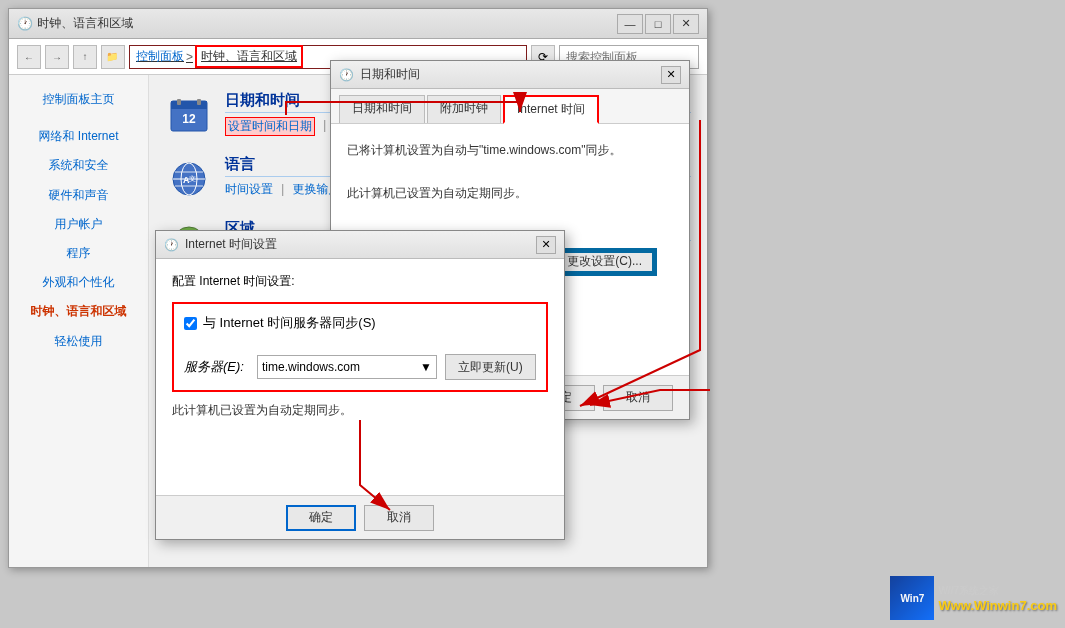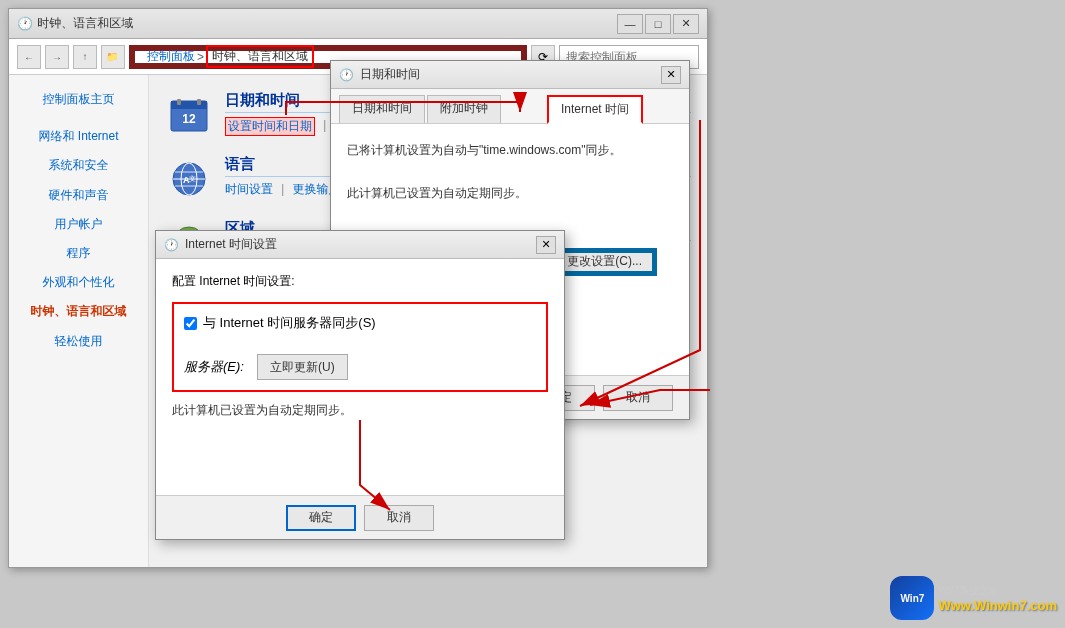--- a/index.html
+++ b/index.html
@@ -83,28 +83,29 @@
       align-items: center;
       justify-content: center;
       cursor: pointer;
       font-size: 10px;
       color: #555;
     }
 
     .address-box {
       flex: 1;
       height: 24px;
-      border: 6px solid #7f1d1d;
-      background: white;
-      display: flex;
-      align-items: center;
-      padding: 0 12px;
+      border: 1px solid #7f1d1d;
+      background: white;
+      display: flex;
+      align-items: center;
+      padding: 0 6px;
       font-size: 12px;
       color: #333;
       position: relative;
+      text-decoration: underline;
     }
 
     .breadcrumb-container {
       display: flex;
       align-items: center;
       gap: 2px;
       font-size: 12px;
     }
 
     .breadcrumb-item {
@@ -303,21 +304,20 @@
       background: white;
       border-bottom: 1px solid white;
       margin-bottom: -1px;
       z-index: 1;
     }
 
     .dialog-tab.highlight {
       border: 2px solid red;
       background: white;
       border-bottom: 2px solid white;
-      margin-left: 44px;
     }
 
     .dialog-body {
       padding: 16px;
       font-size: 12px;
       color: #333;
       line-height: 1.8;
     }
 
     .dialog-footer {
@@ -632,20 +632,24 @@
   <div style="padding: 14px 16px;">
     <div style="margin-bottom:10px; font-size:12px;">配置 Internet 时间设置:</div>
 
     <div class="sync-section">
       <div class="checkbox-row">
         <input type="checkbox" checked="" style="">
         <label>与 Internet 时间服务器同步(S)</label>
       </div>
       <div class="server-row">
         <span class="server-label">服务器(E):</span>
+        <div class="server-select">
+          <span>time.windows.com</span>
+          <span>▼</span>
+        </div>
         <button class="update-btn">立即更新(U)</button>
       </div>
     </div>
 
     <div style="font-size:12px; margin-top:10px; color:#333;">此计算机已设置为自动定期同步。</div>
   </div>
   <div class="internet-dialog-footer">
     <button class="confirm-btn">确定</button>
     <button class="dialog-btn">取消</button>
   </div>
@@ -662,20 +666,20 @@
   <polyline points="286,115 286,102 520,102 520,112" stroke="#cc0000" stroke-width="2" fill="none" marker-end="url(#arrowhead)"></polyline>
 
   <polyline points="710,390 660,390 590,405" stroke="#cc0000" stroke-width="2" fill="none" marker-end="url(#arrowhead)"></polyline>
 
   <polyline points="700,120 700,350 580,406" stroke="#cc0000" stroke-width="2" fill="none" marker-end="url(#arrowhead)"></polyline>
 
   <polyline points="360,420 360,485 390,510" stroke="#cc0000" stroke-width="2" fill="none" marker-end="url(#arrowhead)"></polyline>
 </svg>
 
 <div class="watermark">
-  <div style="background: linear-gradient(135deg, #003399, #0066ff); width:44px; height:44px; border-radius:12px; display:flex; align-items:center; justify-content:center;">
+  <div style="background: linear-gradient(135deg, #003399, #0066ff); width:44px; height:44px; border-radius:0; display:flex; align-items:center; justify-content:center;">
     <span style="color:white; font-size:10px; font-weight:bold;">Win7</span>
   </div>
   <div>
     <div style="font-size:10px; color:#ccc;">W//7系统之家</div>
     <div class="watermark-site">Www.Winwin7.com</div>
   </div>
 </div>
 
 </body></html>

